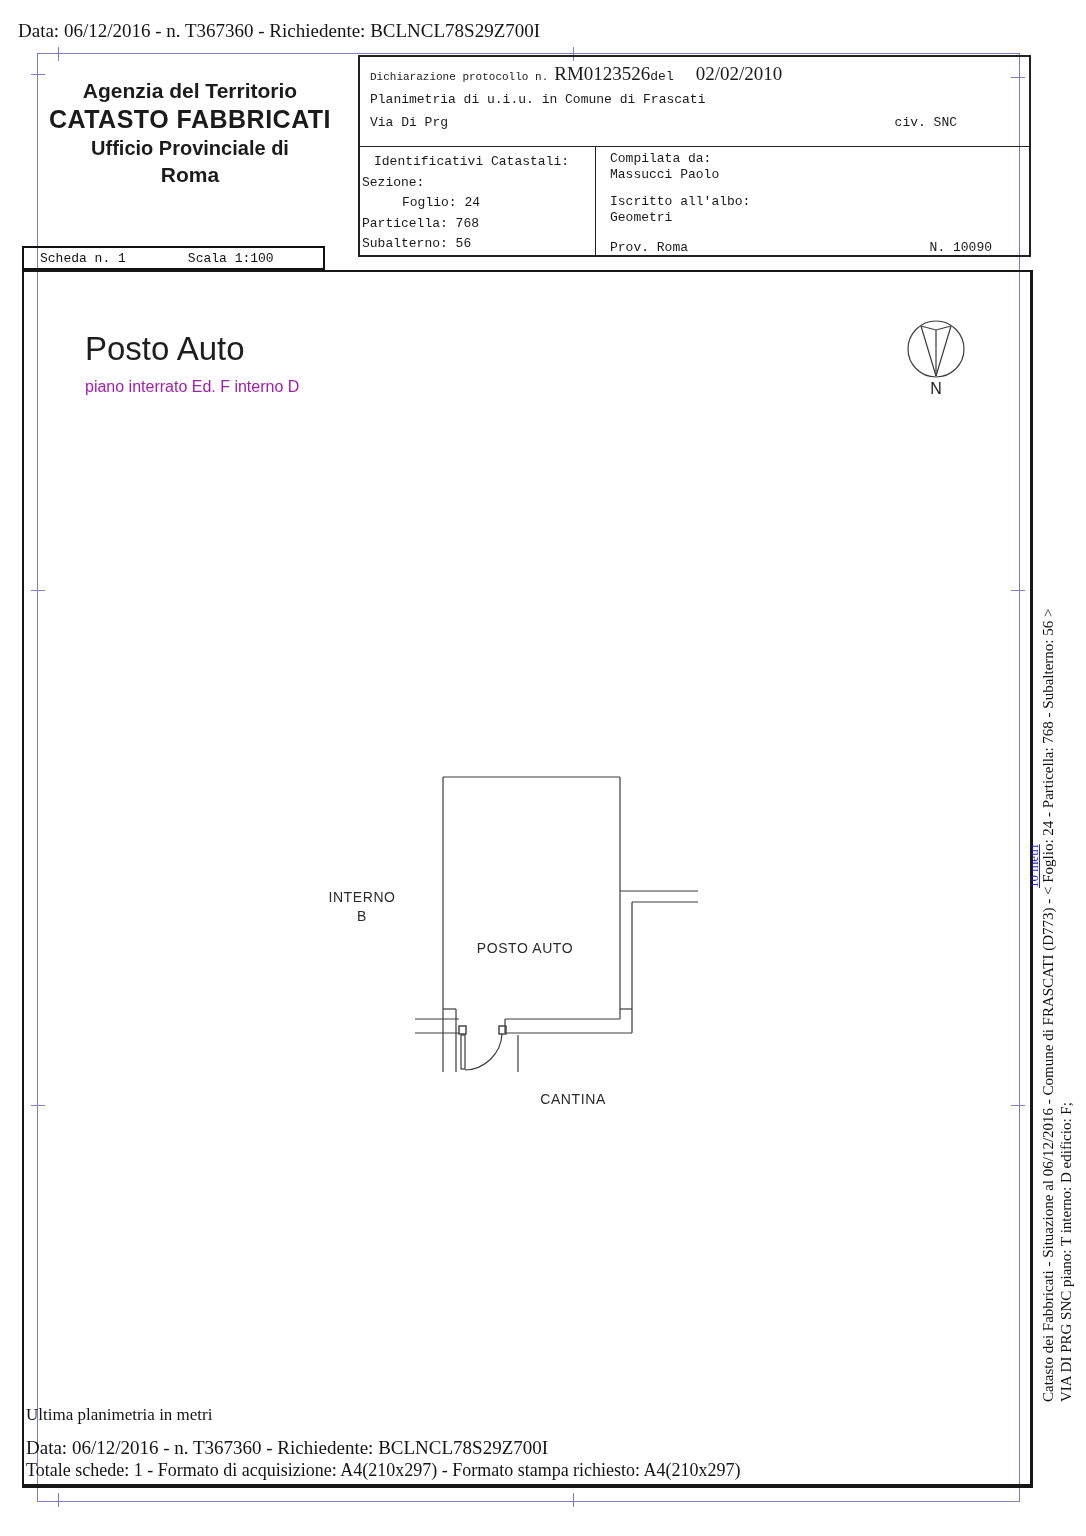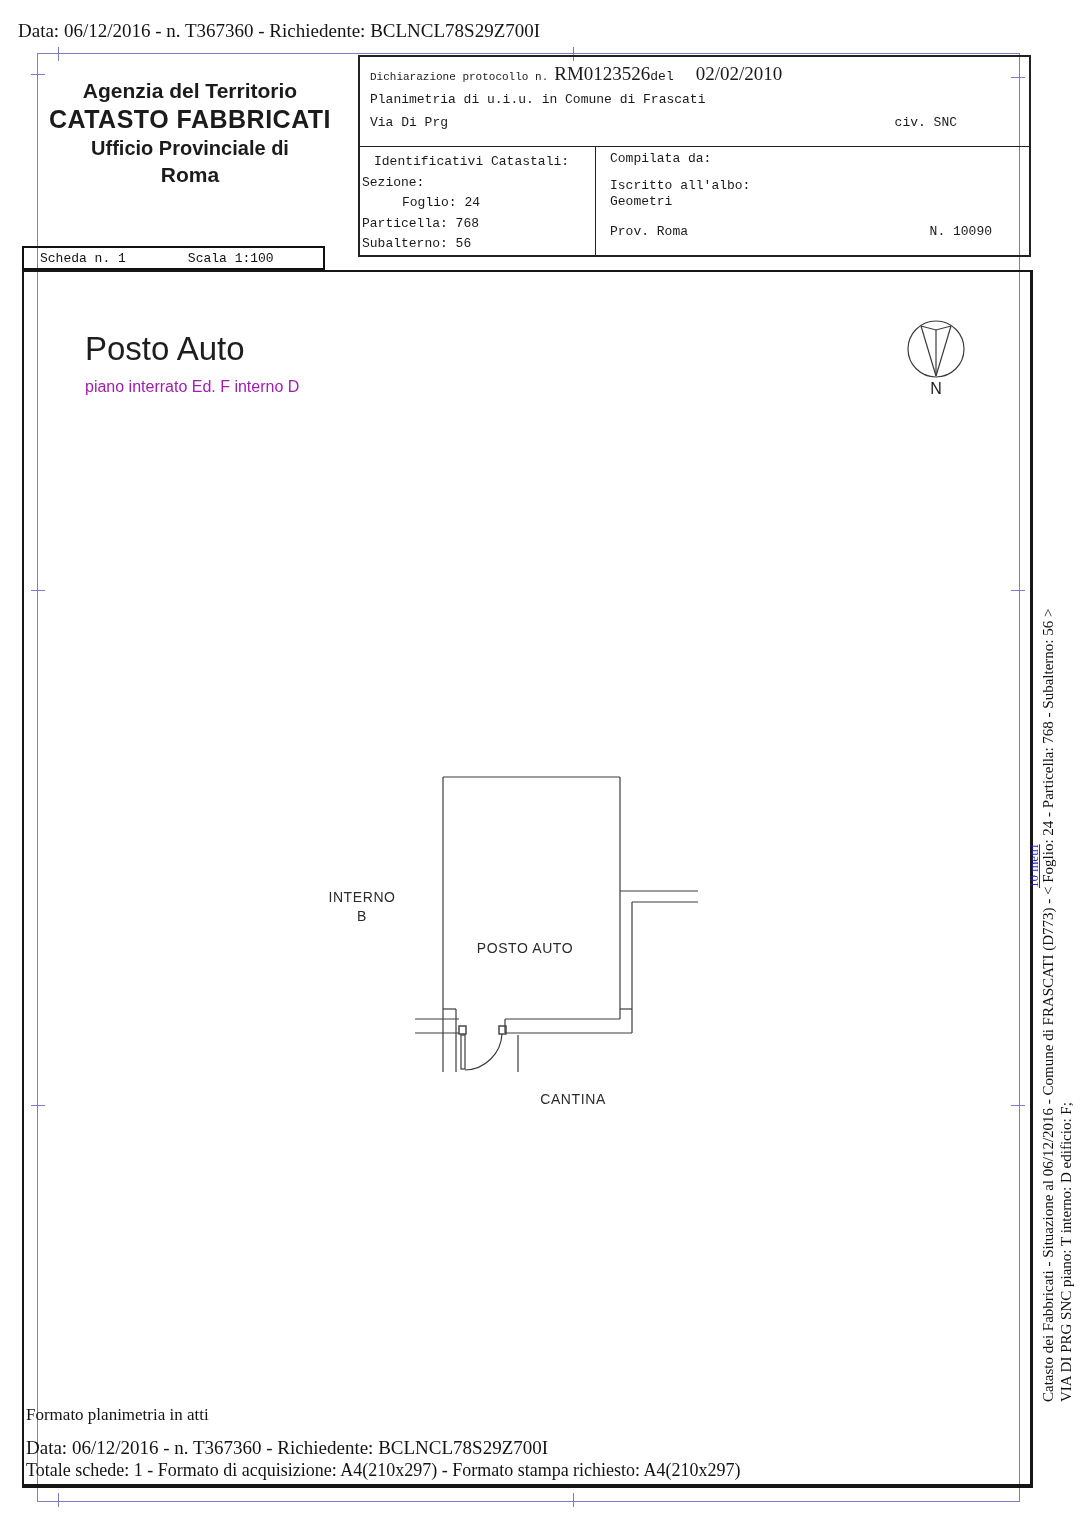--- a/index.html
+++ b/index.html
@@ -130,20 +130,21 @@
     <div class="hdr-bottom">
       <div class="idc-col">
         <div class="ind1">Identificativi Catastali:</div>
         <div class="ind2">Sezione:</div>
         <div class="ind3">Foglio: 24</div>
         <div>Particella: 768</div>
         <div>Subalterno: 56</div>
       </div>
       <div class="cmp-col">
         <div>Compilata da:</div>
+        <div>Massucci Paolo</div>
         <div class="cmp-gap"></div>
         <div>Iscritto all'albo:</div>
         <div>Geometri</div>
         <div class="cmp-last">
           <span>Prov. Roma</span>
           <span class="cmp-num">N. 10090</span>
         </div>
       </div>
     </div>
   </div>
@@ -204,17 +205,17 @@
   <div class="abs plan-label lbl-posto">POSTO AUTO</div>
   <div class="abs plan-label lbl-cantina">CANTINA</div>
 
   <div class="abs scale-note serif">10 metri</div>
 
   <div class="abs side-text serif">
     <div>Catasto dei Fabbricati - Situazione al 06/12/2016 - Comune di FRASCATI (D773) - &lt;  Foglio: 24 - Particella: 768 - Subalterno: 56 &gt;</div>
     <div>VIA DI PRG SNC piano: T interno: D edificio: F;</div>
   </div>
 
-  <div class="abs foot1 serif">Formato planimetria in atti</div>
+  <div class="abs foot1 serif">Ultima planimetria in metri</div>
   <div class="abs foot2 serif">Data: 06/12/2016 - n. T367360 - Richiedente: BCLNCL78S29Z700I</div>
   <div class="abs foot3 serif">Totale schede: 1 - Formato di acquisizione: A4(210x297)  - Formato stampa richiesto: A4(210x297)</div>
 
 </div>
 
 </body></html>

